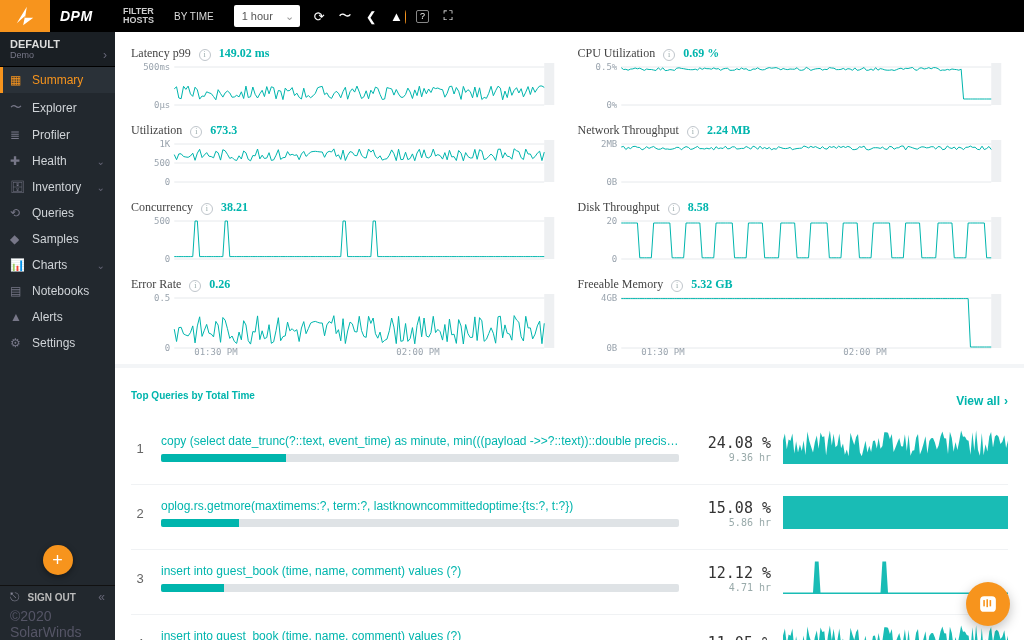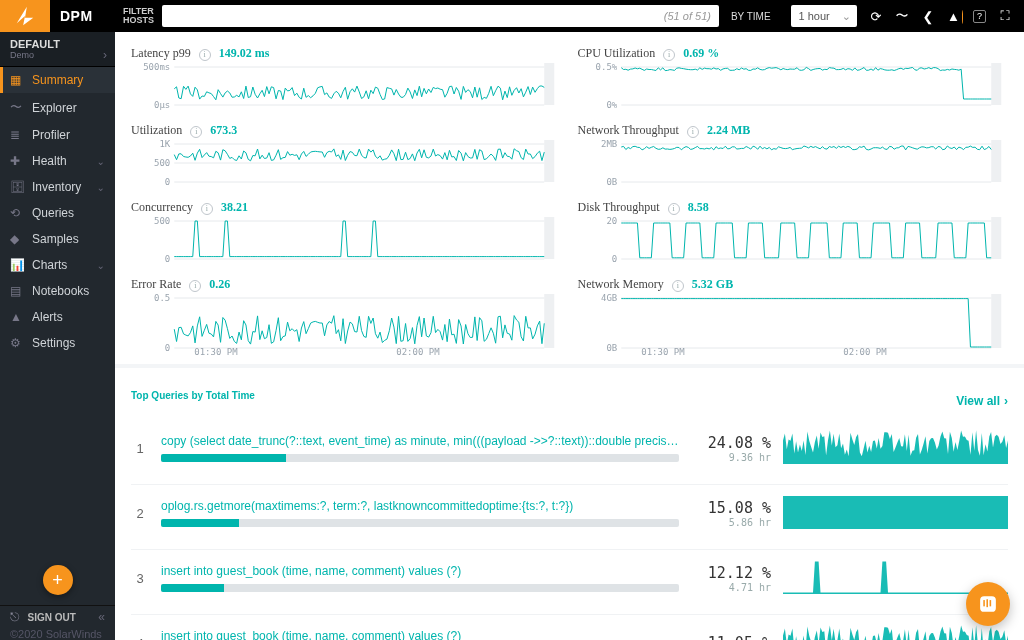--- a/index.html
+++ b/index.html
@@ -9,21 +9,21 @@
     --dark: #22282e;
     --darker: #1a1f24;
     --teal: #00b5ad;
     --gray-text: #aab;
     --border: #e0e5ea;
   }
   
   .topbar { height: 32px; background: #000; display: flex; align-items: center; color: #fff; font-size: 11px; }
   .logo { width: 50px; height: 32px; background: var(--orange); display: flex; align-items: center; justify-content: center; }
   .logo svg { width: 22px; height: 22px; fill: #fff; }
-  .brand { width: 65px; font-weight: 700; font-size: 14px; padding-left: 10px; letter-spacing: .5px; }
+  .brand { width: 65px; font-weight: 700; font-size: 14px; padding-left: 10px; letter-spacing: .5px; font-style: italic; }
   .filter-label { font-size: 9px; line-height: 1; padding: 0 8px; color: #ccc; font-weight: 700; }
   .filter-input { flex: 1; height: 22px; background: #fff; border-radius: 2px; display: flex; align-items: center; justify-content: flex-end; padding: 0 8px; color: #999; font-style: italic; font-size: 11px; }
   .bytime { padding: 0 20px 0 12px; font-size: 10px; font-weight: 400; color: #ddd; }
   .time-select { background: #fff; color: #555; height: 22px; border-radius: 2px; padding: 0 6px 0 8px; display: flex; align-items: center; gap: 12px; font-size: 11px; }
   .time-select .chev { color: #999; }
   .top-icons { display: flex; gap: 12px; padding: 0 12px; align-items: center; }
   .top-icons span { width: 14px; height: 14px; display: inline-flex; align-items: center; justify-content: center; color: #fff; font-size: 13px; position: relative; }
   .notif-dot { position: absolute; bottom: -1px; right: -2px; width: 6px; height: 6px; background: var(--orange); border-radius: 50%; }
   
   .layout { display: flex; height: 608px; }
@@ -37,21 +37,21 @@
   .nav-item { display: flex; align-items: center; gap: 8px; padding: 6px 10px; cursor: pointer; color: #d0d4d8; }
   .nav-item.active { color: var(--orange); background: #2a3138; border-left: 3px solid var(--orange); padding-left: 7px; }
   .nav-item .icon { width: 14px; color: #778; font-size: 12px; display:inline-flex; }
   .nav-item.active .icon { color: var(--orange); }
   .nav-item .chev { margin-left: auto; font-size: 10px; color: #667; }
   .sidebar-footer { margin-top: auto; }
   .fab { width: 30px; height: 30px; border-radius: 50%; background: var(--orange); color: #fff; display: flex; align-items: center; justify-content: center; font-size: 18px; margin: 10px auto; box-shadow: 0 2px 6px rgba(0,0,0,.4); }
   .signout-row { display: flex; align-items: center; gap: 8px; padding: 4px 10px; border-top: 1px solid #111; }
   .signout-row .label11 { font-size: 10px; font-weight: 700; color: #bbb; }
   .signout-row .collapse { margin-left: auto; color: #667; }
-  .copy { font-size: 11px; color: #556; padding: 0 10px; }
+  .copy { font-size: 14px; color: #556; padding: 0 10px; }
   
   .main { flex: 1; overflow: hidden; position: relative; background: #fff; }
   .metrics { display: flex; gap: 16px; padding: 10px 16px 8px 16px; border-bottom: 4px solid #f3f5f7; }
   .col { flex: 1; display: flex; flex-direction: column; gap: 6px; }
   .metric-head { display: flex; align-items: baseline; gap: 8px; font-size: 12px; color: #444; margin-top: 4px; font-family: Liberation Serif, serif; }
   .metric-head .info { width: 12px; height: 12px; border: 1px solid #c0c6cc; border-radius: 50%; display:inline-flex; align-items:center; justify-content:center; font-size:8px; color:#9aa; }
   .metric-head .val { color: var(--teal); font-weight: 600; font-size: 12px; }
   .chart-holder { position: relative; width: 100%; }
   .chart { width: 100%; height: 52px; display: block; }
   .ylabels { font-family: monospace; font-size: 9px; fill: #9aa4ae; }
@@ -83,23 +83,20 @@
 
 <div class="topbar">
   <div class="logo">
     <svg viewBox="0 0 24 24">
         <path d="M3 20 L14 2 L12 14 L21 14 L10 22 L12 12 Z"></path>
       </svg>
   </div>
   <div class="brand">DPM</div>
   <div class="filter-label" style="white-space:pre-line">FILTER
 HOSTS</div>
-  <div class="filter-input">
-    <span>(51 of 51)</span>
-  </div>
   <div class="bytime">BY TIME</div>
   <div class="time-select">
     <span>1 hour</span>
     <span class="chev">⌄</span>
   </div>
   <div class="top-icons">
     <span>⟳</span>
     <span>〜</span>
     <span>❮</span>
     <span>▲<span class="notif-dot"></span></span>
@@ -305,21 +302,21 @@
                 <line class="gridline" x1="38" x2="408" y1="6" y2="6"></line>
                 <text class="ylabels" x="34" y="47" text-anchor="end">0</text>
                 <line class="gridline" x1="38" x2="408" y1="44" y2="44"></line>
         <path class="plot" d="M38.0 8.0 L40.3 8.0 L42.6 8.0 L44.9 8.0 L47.3 8.0 L49.6 8.0 L51.9 8.0 L54.2 8.0 L56.5 42.8 L58.8 42.8 L61.1 42.8 L63.4 42.8 L65.8 42.8 L68.1 42.8 L70.4 8.0 L72.7 8.0 L75.0 8.0 L77.3 8.0 L79.6 8.0 L81.9 8.0 L84.3 8.0 L86.6 8.0 L88.9 42.8 L91.2 42.8 L93.5 42.8 L95.8 42.8 L98.1 42.8 L100.4 42.8 L102.8 8.0 L105.1 8.0 L107.4 8.0 L109.7 8.0 L112.0 8.0 L114.3 8.0 L116.6 8.0 L118.9 42.8 L121.3 42.8 L123.6 42.8 L125.9 42.8 L128.2 42.8 L130.5 42.8 L132.8 8.0 L135.1 8.0 L137.4 8.0 L139.8 8.0 L142.1 8.0 L144.4 8.0 L146.7 8.0 L149.0 8.0 L151.3 42.8 L153.6 42.8 L155.9 42.8 L158.3 42.8 L160.6 42.8 L162.9 42.8 L165.2 8.0 L167.5 8.0 L169.8 8.0 L172.1 8.0 L174.4 8.0 L176.8 8.0 L179.1 8.0 L181.4 42.8 L183.7 42.8 L186.0 42.8 L188.3 42.8 L190.6 42.8 L192.9 42.8 L195.3 42.8 L197.6 8.0 L199.9 8.0 L202.2 8.0 L204.5 8.0 L206.8 8.0 L209.1 8.0 L211.4 8.0 L213.8 42.8 L216.1 42.8 L218.4 42.8 L220.7 42.8 L223.0 42.8 L225.3 42.8 L227.6 8.0 L229.9 8.0 L232.3 8.0 L234.6 8.0 L236.9 8.0 L239.2 8.0 L241.5 8.0 L243.8 8.0 L246.1 42.8 L248.4 42.8 L250.7 42.8 L253.1 42.8 L255.4 42.8 L257.7 42.8 L260.0 8.0 L262.3 8.0 L264.6 8.0 L266.9 8.0 L269.3 8.0 L271.6 8.0 L273.9 8.0 L276.2 42.8 L278.5 42.8 L280.8 42.8 L283.1 42.8 L285.4 42.8 L287.8 42.8 L290.1 8.0 L292.4 8.0 L294.7 8.0 L297.0 8.0 L299.3 8.0 L301.6 8.0 L303.9 8.0 L306.3 8.0 L308.6 42.8 L310.9 42.8 L313.2 42.8 L315.5 42.8 L317.8 42.8 L320.1 42.8 L322.4 8.0 L324.8 8.0 L327.1 8.0 L329.4 8.0 L331.7 8.0 L334.0 8.0 L336.3 8.0 L338.6 42.8 L340.9 42.8 L343.3 42.8 L345.6 42.8 L347.9 42.8 L350.2 42.8 L352.5 42.8 L354.8 8.0 L357.1 8.0 L359.4 8.0 L361.8 8.0 L364.1 8.0 L366.4 8.0 L368.7 8.0 L371.0 42.8 L373.3 42.8 L375.6 42.8 L377.9 42.8 L380.3 42.8 L382.6 42.8 L384.9 8.0 L387.2 8.0 L389.5 8.0 L391.8 8.0 L394.1 8.0 L396.4 8.0 L398.8 8.0 L401.1 8.0 L403.4 42.8 L405.7 42.8 L408.0 42.8"></path>
 
       </svg>
     </div>
   </div>
   <div>
     <div class="metric-head">
-      <span>Network Memory</span>
+      <span>Freeable Memory</span>
       <span class="info">i</span>
       <span class="val">5.32 GB</span>
     </div>
     <div class="chart-holder">
       <svg class="chart" viewBox="0 0 420 64" style="height:64px">
         <rect class="edge" x="408" y="2" width="10" height="54"></rect>
         <text class="ylabels" x="34" y="9" text-anchor="end">4GB</text>
                 <line class="gridline" x1="38" x2="408" y1="6" y2="6"></line>
                 <text class="ylabels" x="34" y="59" text-anchor="end">0B</text>
                 <line class="gridline" x1="38" x2="408" y1="56" y2="56"></line>

